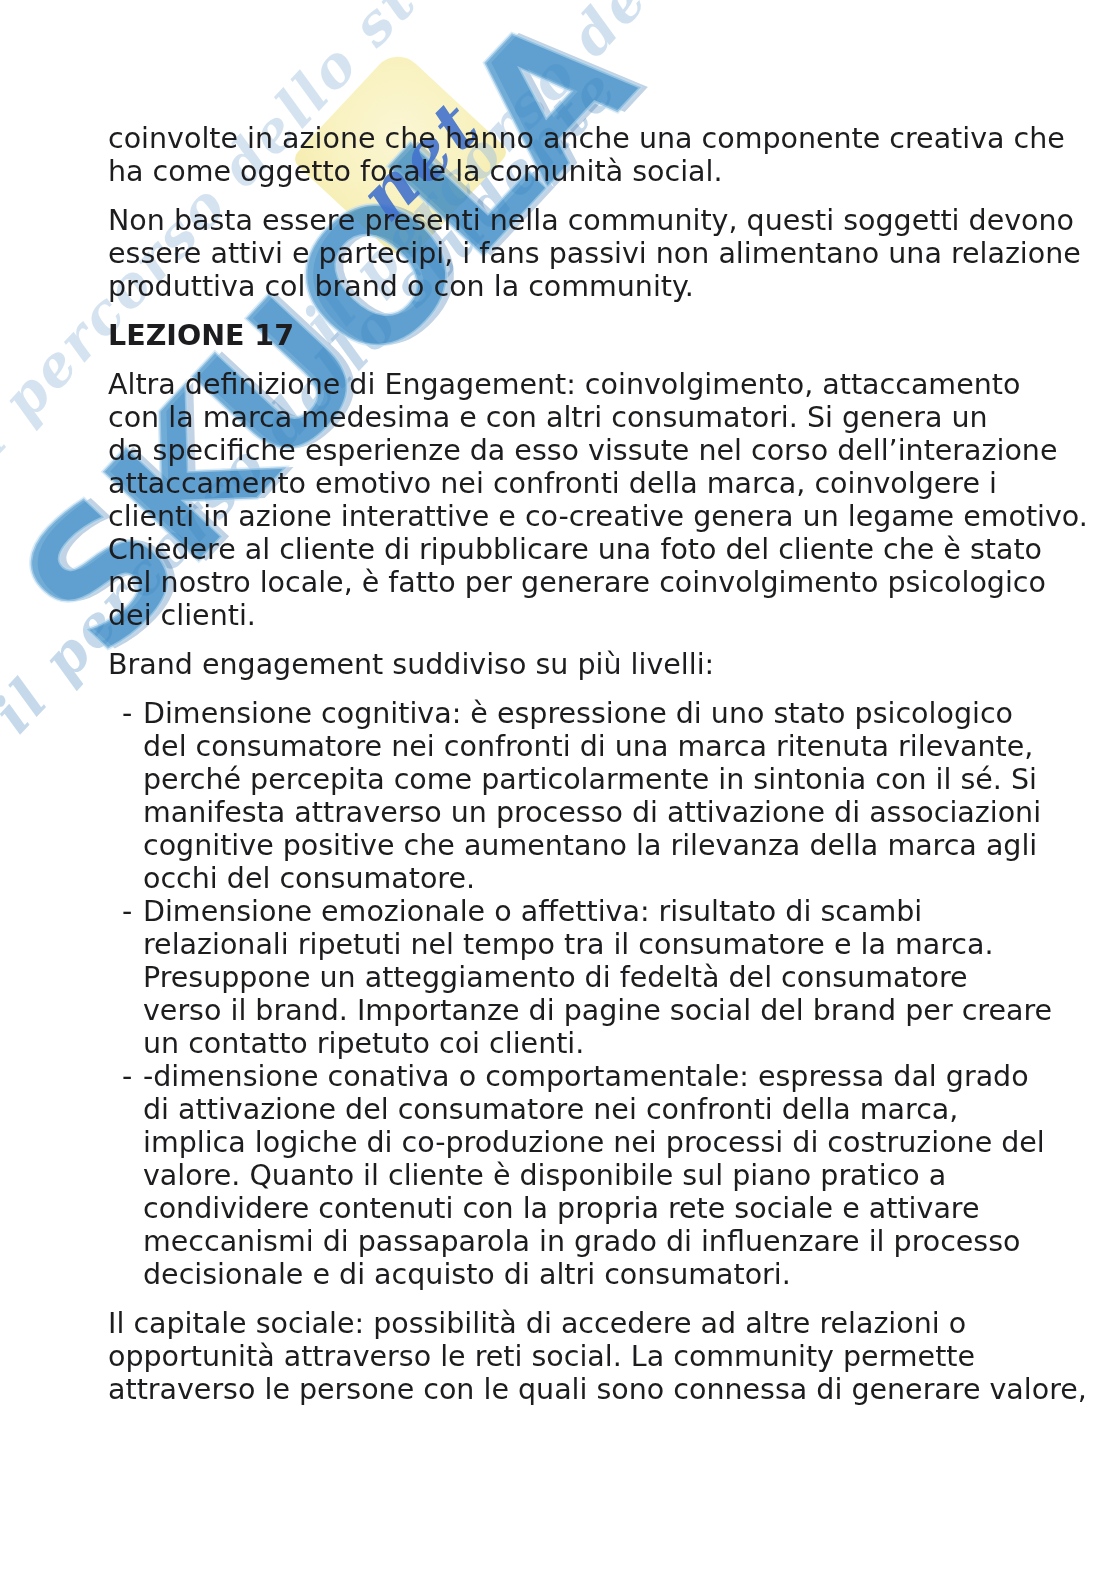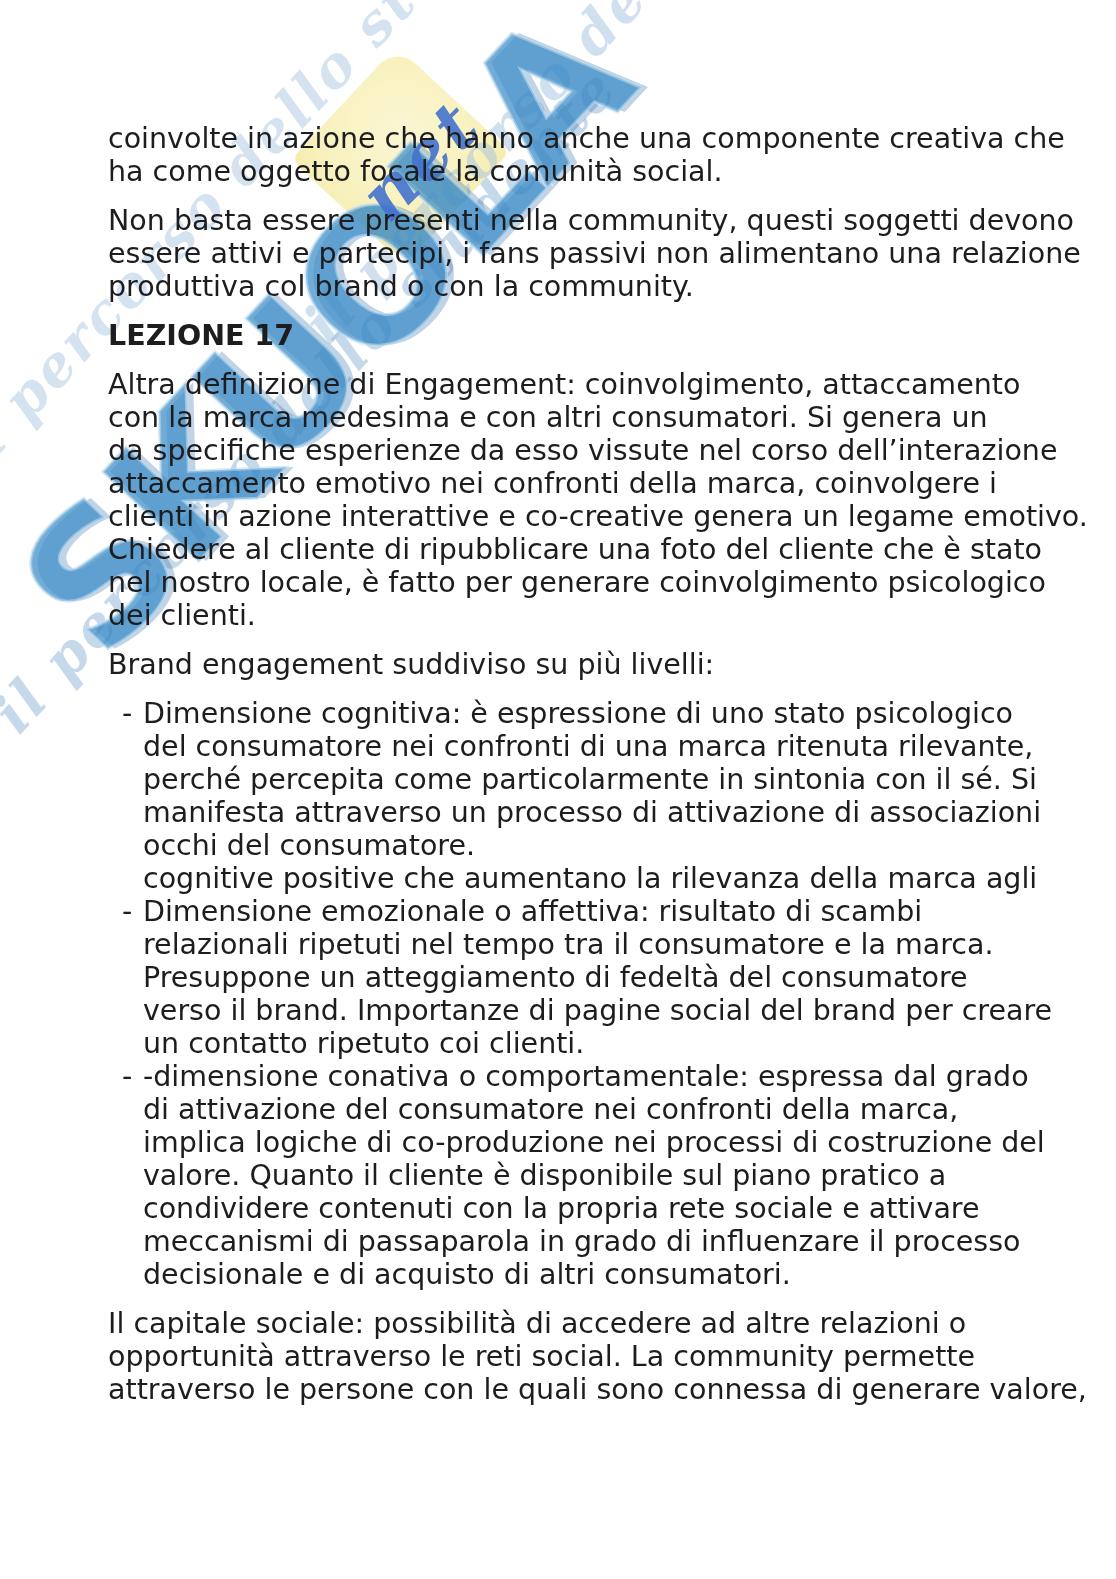--- a/index.html
+++ b/index.html
@@ -104,22 +104,22 @@
       </div>
 
     <div class="bullets">
       <div class="bullet">
         <span class="marker">-</span>
         <div class="blines">
             <div class="tline">Dimensione cognitiva: è espressione di uno stato psicologico</div>
             <div class="tline">del consumatore nei confronti di una marca ritenuta rilevante,</div>
             <div class="tline">perché percepita come particolarmente in sintonia con il sé. Si</div>
             <div class="tline">manifesta attraverso un processo di attivazione di associazioni</div>
+            <div class="tline">cognitive positive che aumentano la rilevanza della marca agli</div>
             <div class="tline">occhi del consumatore.</div>
-            <div class="tline">cognitive positive che aumentano la rilevanza della marca agli</div>
           </div>
       </div>
       <div class="bullet">
         <span class="marker">-</span>
         <div class="blines">
             <div class="tline">Dimensione emozionale o affettiva: risultato di scambi</div>
             <div class="tline">relazionali ripetuti nel tempo tra il consumatore e la marca.</div>
             <div class="tline">Presuppone un atteggiamento di fedeltà del consumatore</div>
             <div class="tline">verso il brand. Importanze di pagine social del brand per creare</div>
             <div class="tline">un contatto ripetuto coi clienti.</div>

